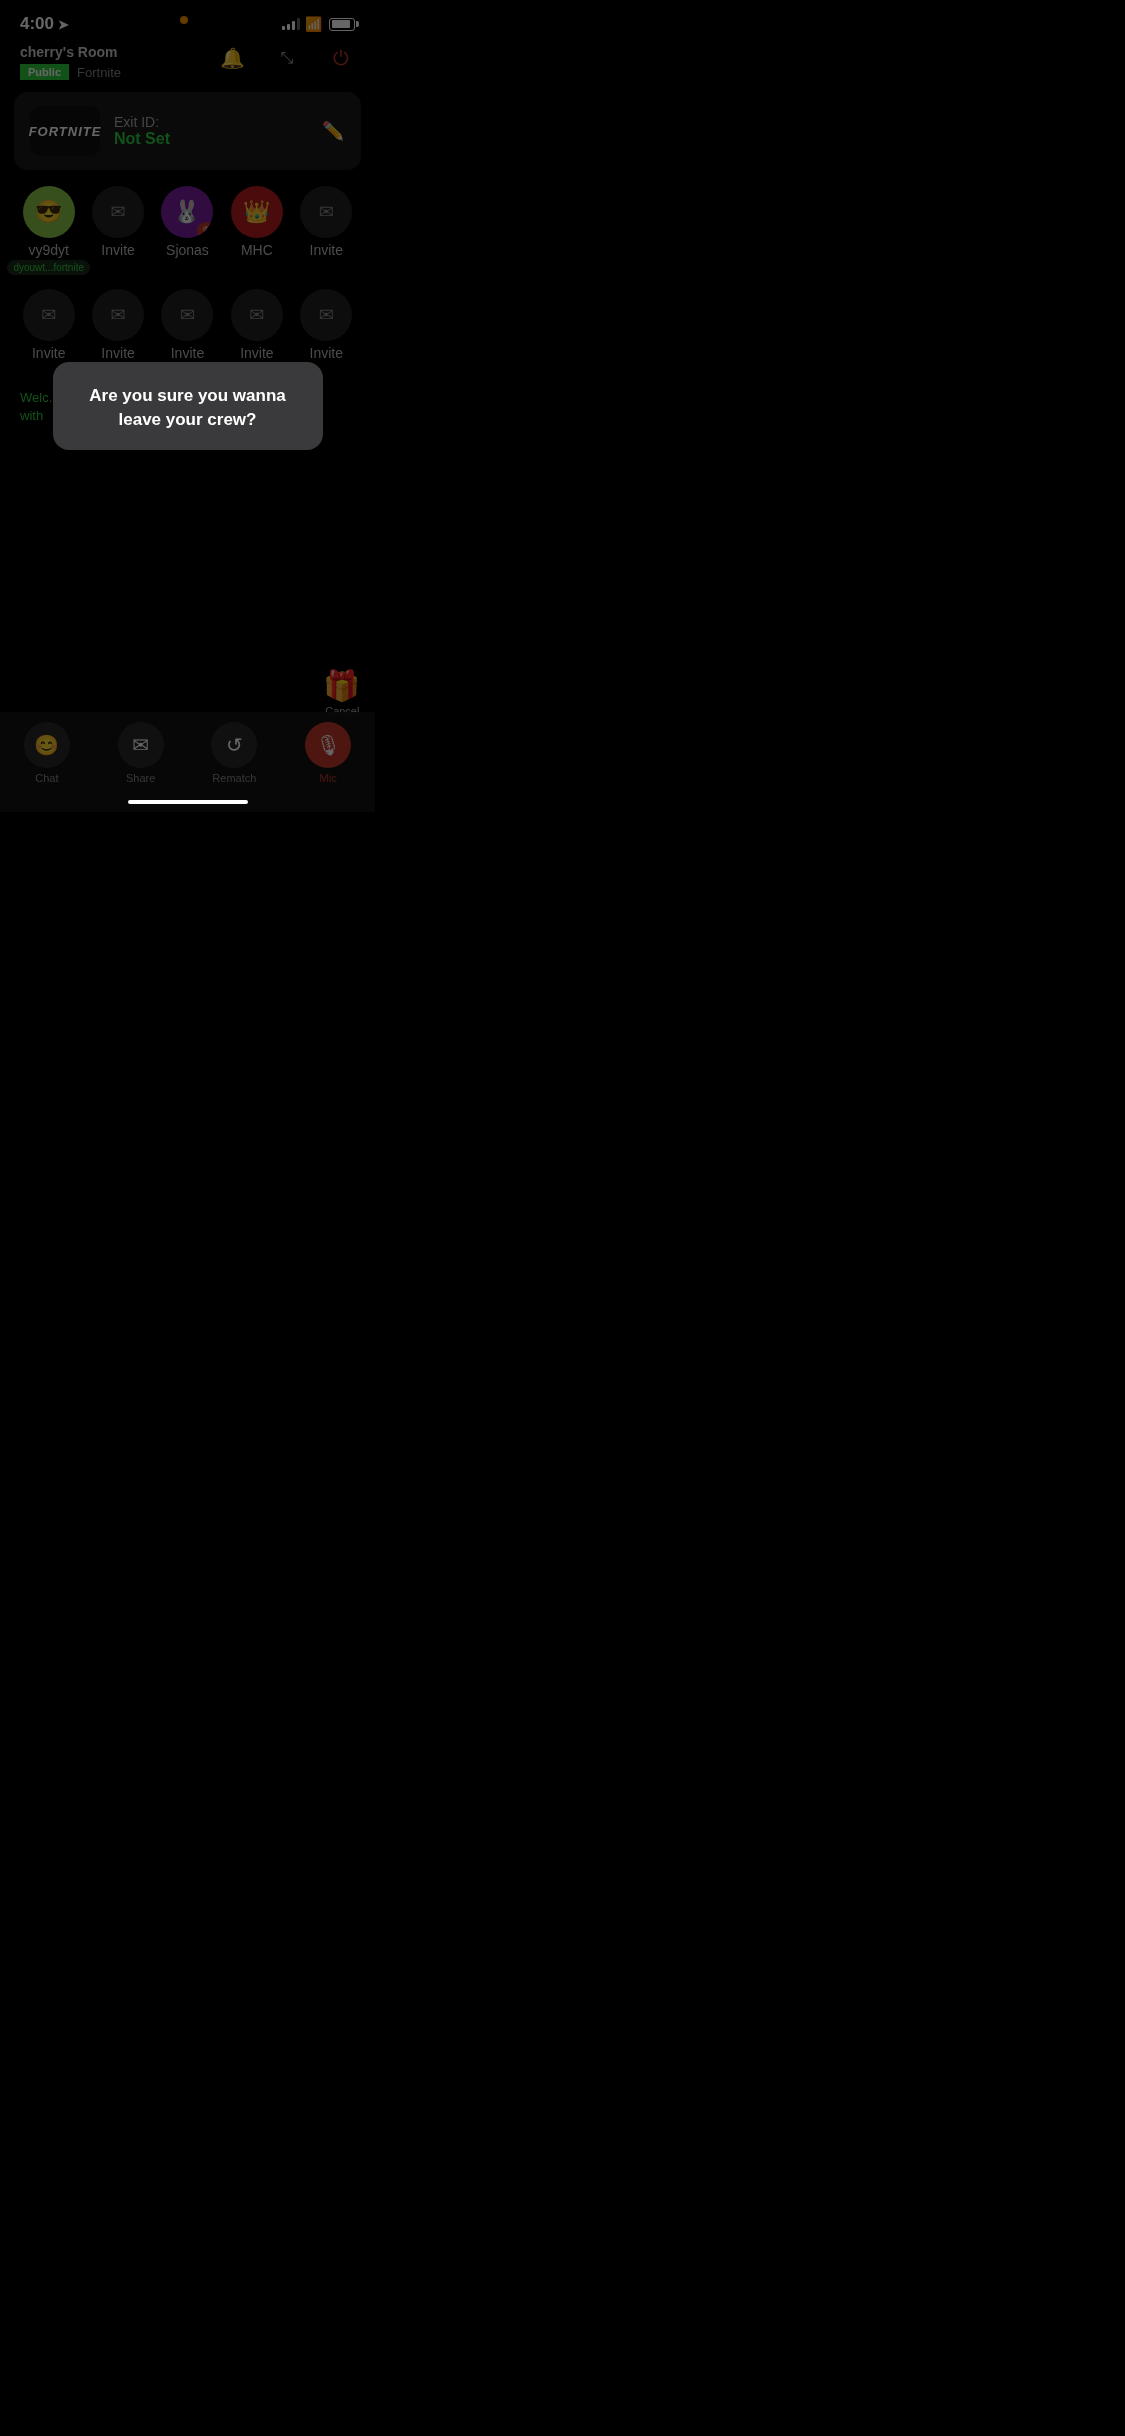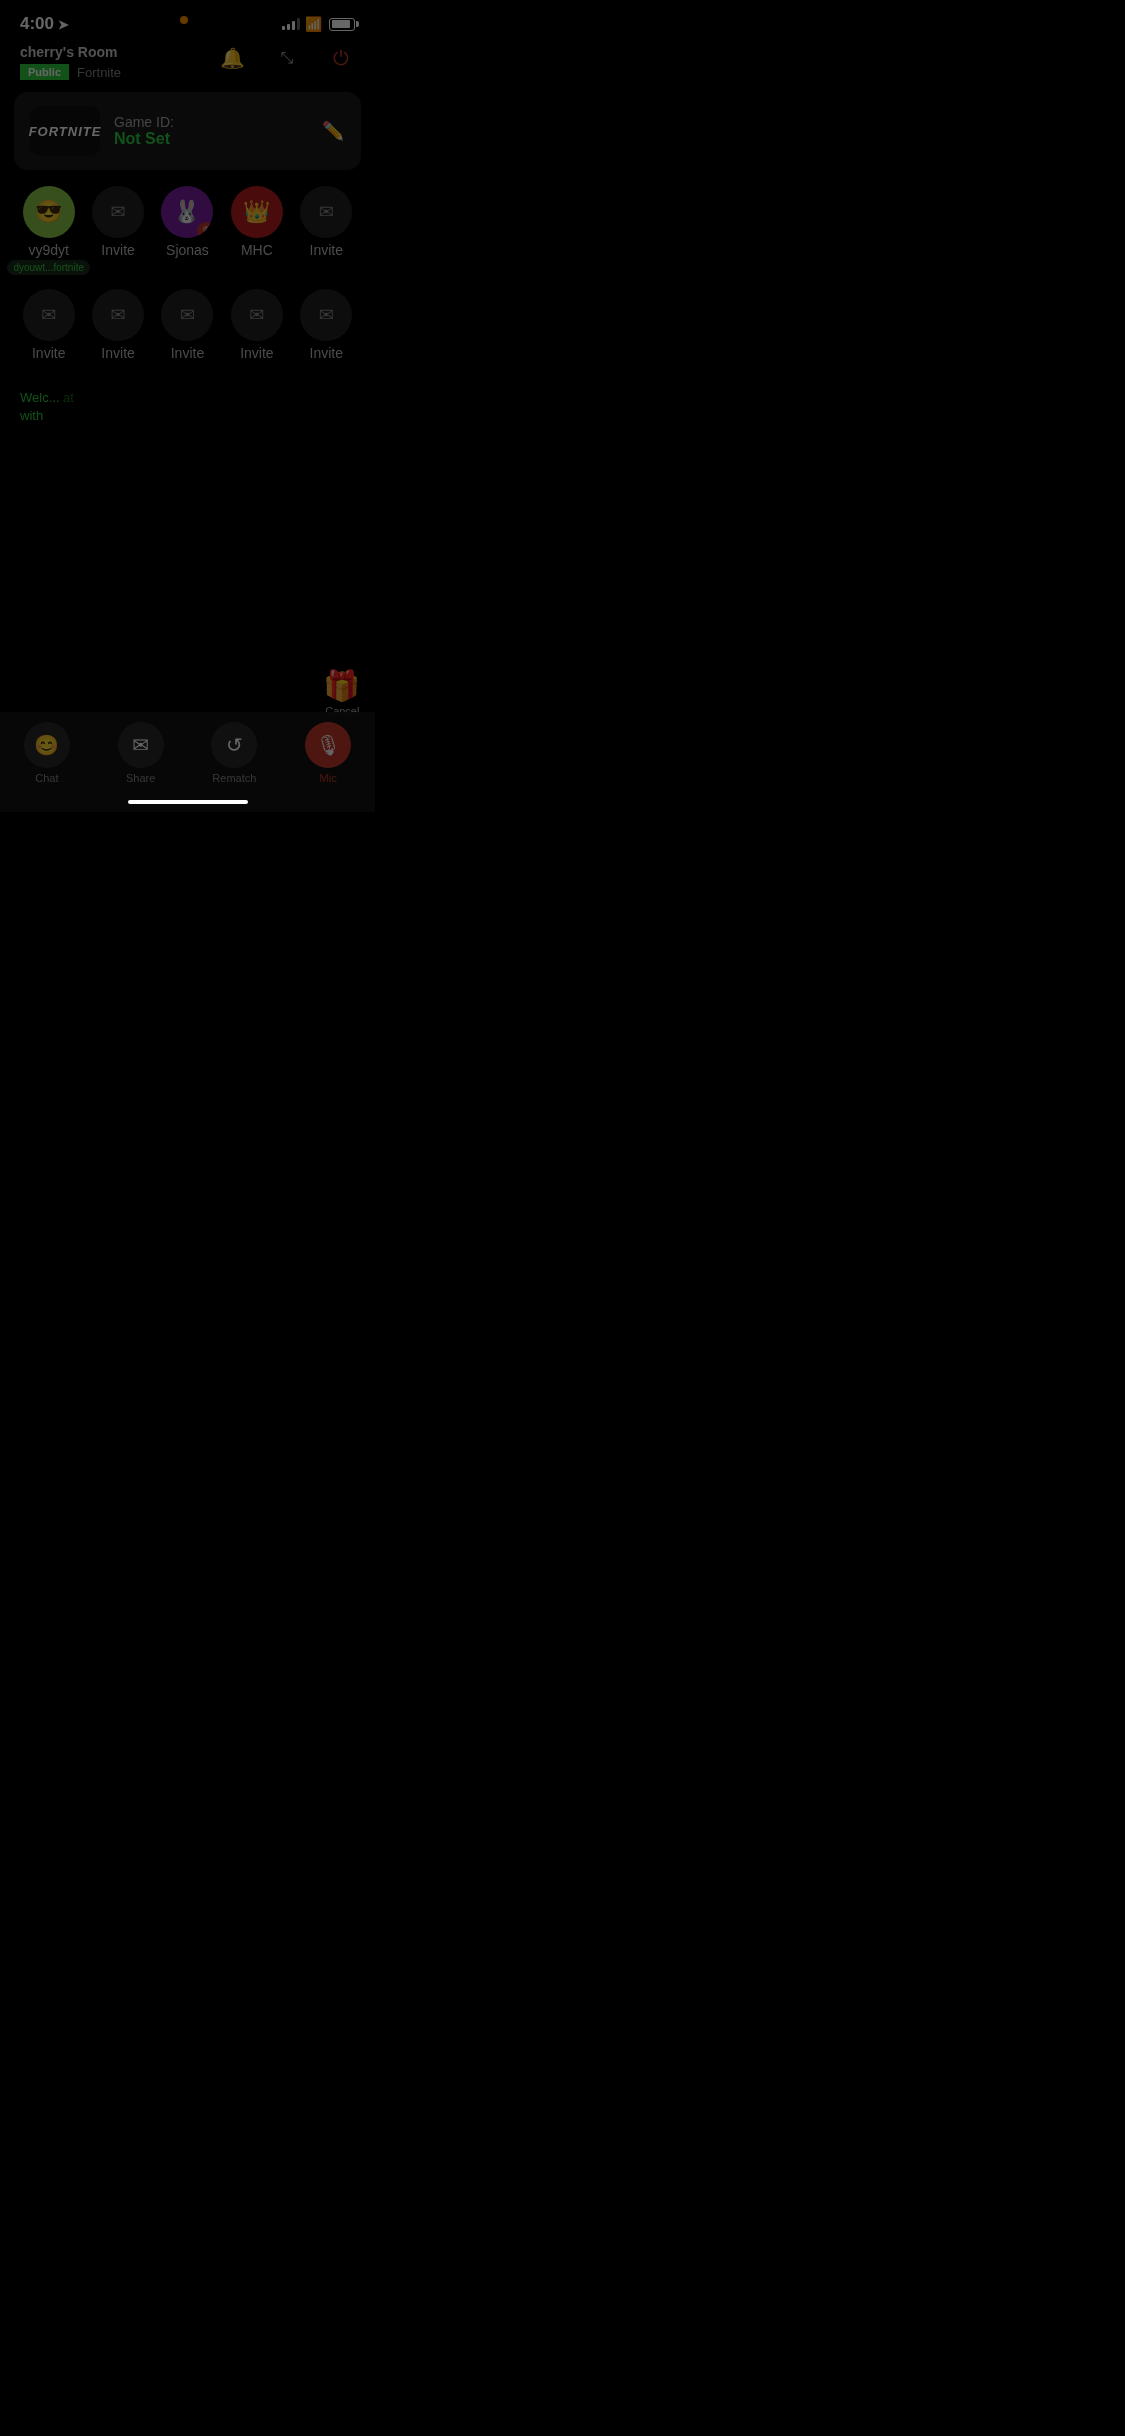--- a/index.html
+++ b/index.html
@@ -418,21 +418,21 @@
     </div>
     <div class="room-action-btn">
       <span class="power-icon">⏻</span>
     </div>
   </div>
 </div>
 
 <div class="game-card">
   <div class="game-logo">FORTNITE</div>
   <div class="game-info">
-    <div class="game-id-label">Game ID:</div>
+    <div class="game-id-label">Exit ID:</div>
     <div class="game-id-value">Not Set</div>
   </div>
   <span class="edit-icon">✏️</span>
 </div>
 
 <div class="players-section">
 
   <div class="players-row">
 
     <div class="player-slot">
@@ -540,16 +540,19 @@
       <div class="nav-item-icon mic-active">
         <span style="color:#fff;">🎙</span>
       </div>
       <span class="nav-item-label mic-label">Mic</span>
     </div>
   </div>
 </div>
 
 <div class="overlay">
   <div class="dialog">
+    <div class="dialog-body">
+      <div class="dialog-title">Are you sure you wanna leave your crew?</div>
+    </div>
   </div>
 </div>
 
 <div class="home-indicator"></div>
 
 </body></html>

